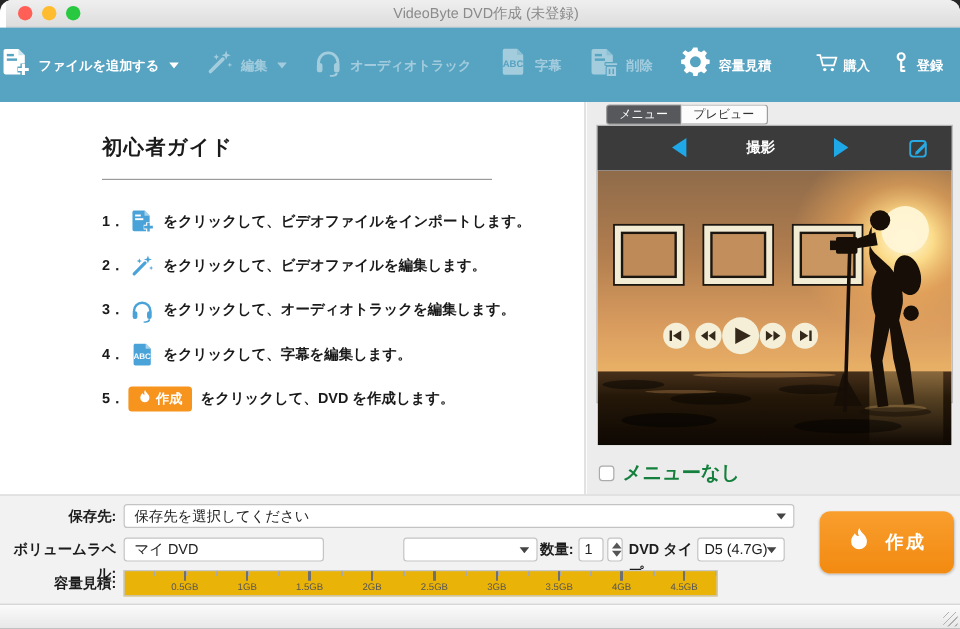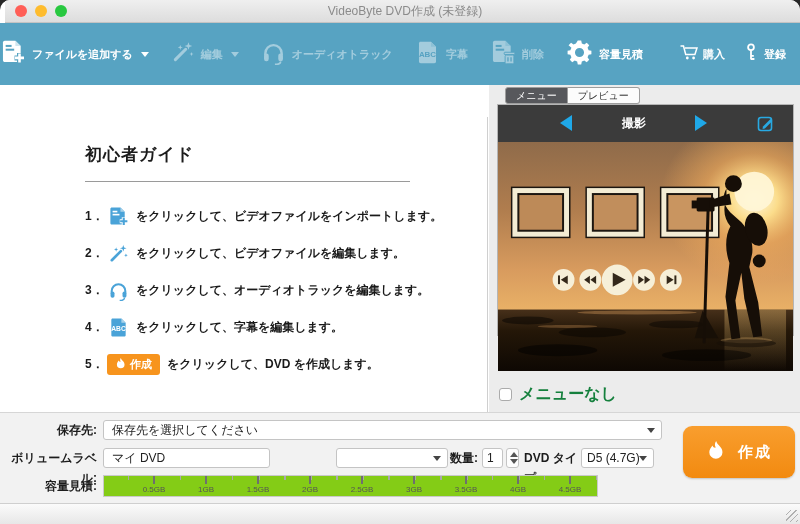--- a/index.html
+++ b/index.html
@@ -25,21 +25,21 @@
   .caret { width:0; height:0; border-left:4px solid transparent; border-right:4px solid transparent;
     border-top:5px solid #fff; margin-left:2px; }
   .tb-item.dim .caret { border-top-color:rgba(255,255,255,0.45); }
   #tb-right { position:absolute; right:14px; top:0; height:62px; display:flex; align-items:center; gap:18px; }
   .tb-mini { display:flex; align-items:center; gap:5px; cursor:pointer; }
   .tb-mini span.lbl { color:#fff; font-size:11px; font-weight:bold; }
 
   
   #main { position:absolute; top:85px; left:0; width:800px; height:327px; }
   #guide-panel { position:absolute; left:0; top:0; width:488px; height:327px; background:#fff;
-    border-right:1px solid #cfcfcf; padding:26px 0 0 85px;margin-top:32px; }
+    border-right:1px solid #cfcfcf; padding:26px 0 0 85px; }
   #guide-title { font-size:17px; font-weight:bold; color:#1b1b1b; letter-spacing:1px; }
   #guide-rule { width:325px; height:1px; background:#9a9a9a; margin-top:15px; }
   #steps { margin-top:16px; }
   .step { display:flex; align-items:center; height:37px; }
   .step-num { font-size:12px; font-weight:bold; color:#1a1a1a; width:22px; }
   .step-ic { width:22px; display:flex; justify-content:center; margin-right:7px; }
   .step-text { font-size:12px; font-weight:bold; color:#1a1a1a; white-space:nowrap; }
   .chip { display:inline-flex; align-items:center; gap:4px; background:#f7941d; border-radius:3px;
     height:21px; padding:0 8px; margin-right:7px; }
   .chip .chip-lbl { color:#fff; font-size:11px; font-weight:bold; }
@@ -74,21 +74,21 @@
   .combo .dd { position:absolute; right:6px; top:7px; width:0; height:0;
     border-left:4px solid transparent; border-right:4px solid transparent; border-top:5px solid #444; }
   input.field { font-family:"Liberation Sans", sans-serif; }
   #stepper { position:absolute; left:506px; top:35px; width:13px; height:20px; background:#fdfdfd;
     border:1px solid #c4c4c4; border-radius:3px; cursor:pointer; }
   #stepper .up, #stepper .dn { position:absolute; left:2.5px; width:0; height:0;
     border-left:4px solid transparent; border-right:4px solid transparent; }
   #stepper .up { top:3px; border-bottom:5px solid #555; }
   #stepper .dn { bottom:3px; border-top:5px solid #555; }
 
-  #ruler { position:absolute; left:103px; top:62px; width:495px; height:22px; background:#84cc16; border:1px solid #c9c9c9; }
+  #ruler { position:absolute; left:103px; top:62px; width:495px; height:22px; background:#eab308; border:1px solid #c9c9c9; }
   #ruler .minor { position:absolute; top:0; left:0; right:0; height:4px;
     background:repeating-linear-gradient(90deg, transparent 0 24px, #a9a9a9 24px 25.5px, transparent 25.5px 26px); }
   #ruler .major { position:absolute; top:0; left:0; right:0; height:8px;
     background:repeating-linear-gradient(90deg, transparent 0 49px, #6f6f6f 49px 51px, transparent 51px 52px); }
   .rl { position:absolute; top:9px; width:50px; text-align:center; font-size:8px; color:#555; }
 
   #create-btn { position:absolute; left:683px; top:13px; width:112px; height:52px; border-radius:9px;
     background:linear-gradient(#f99e2e,#f28a10); display:flex; align-items:center; justify-content:center;
     gap:13px; cursor:pointer; box-shadow:0 1px 2px rgba(0,0,0,0.2); }
   #create-btn .lbl { color:#fff; font-size:15px; font-weight:bold; letter-spacing:2px; }

